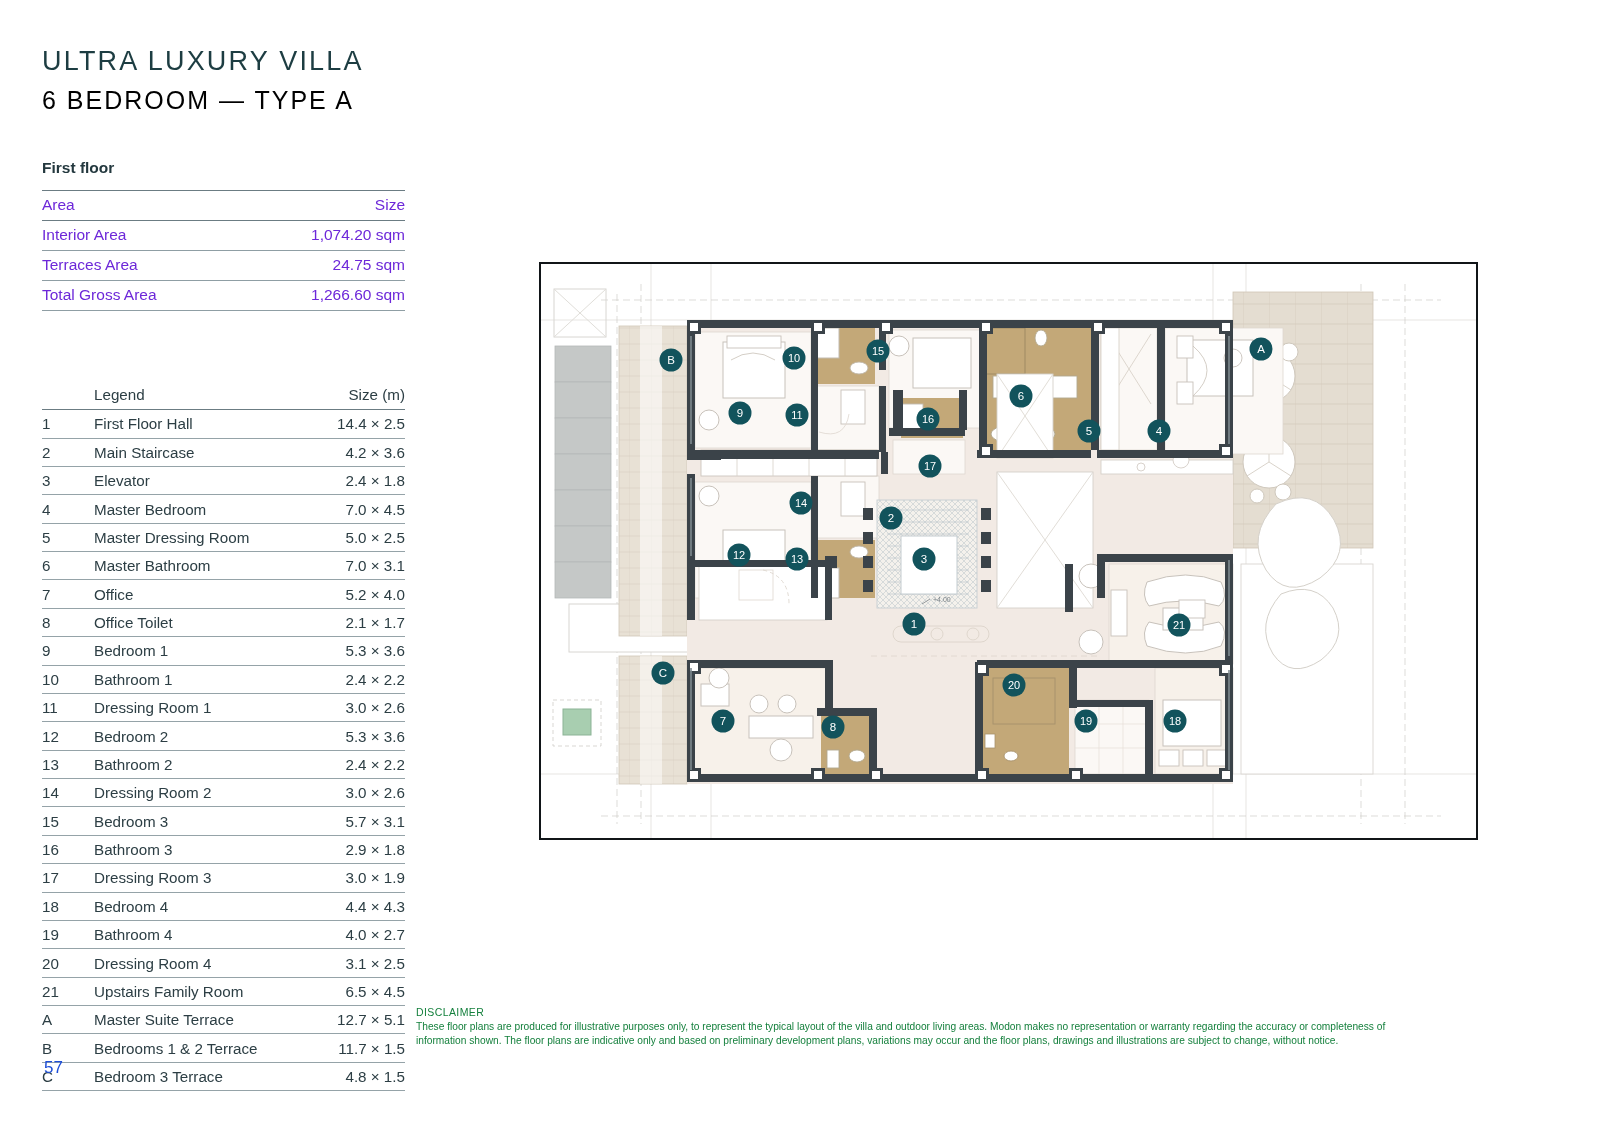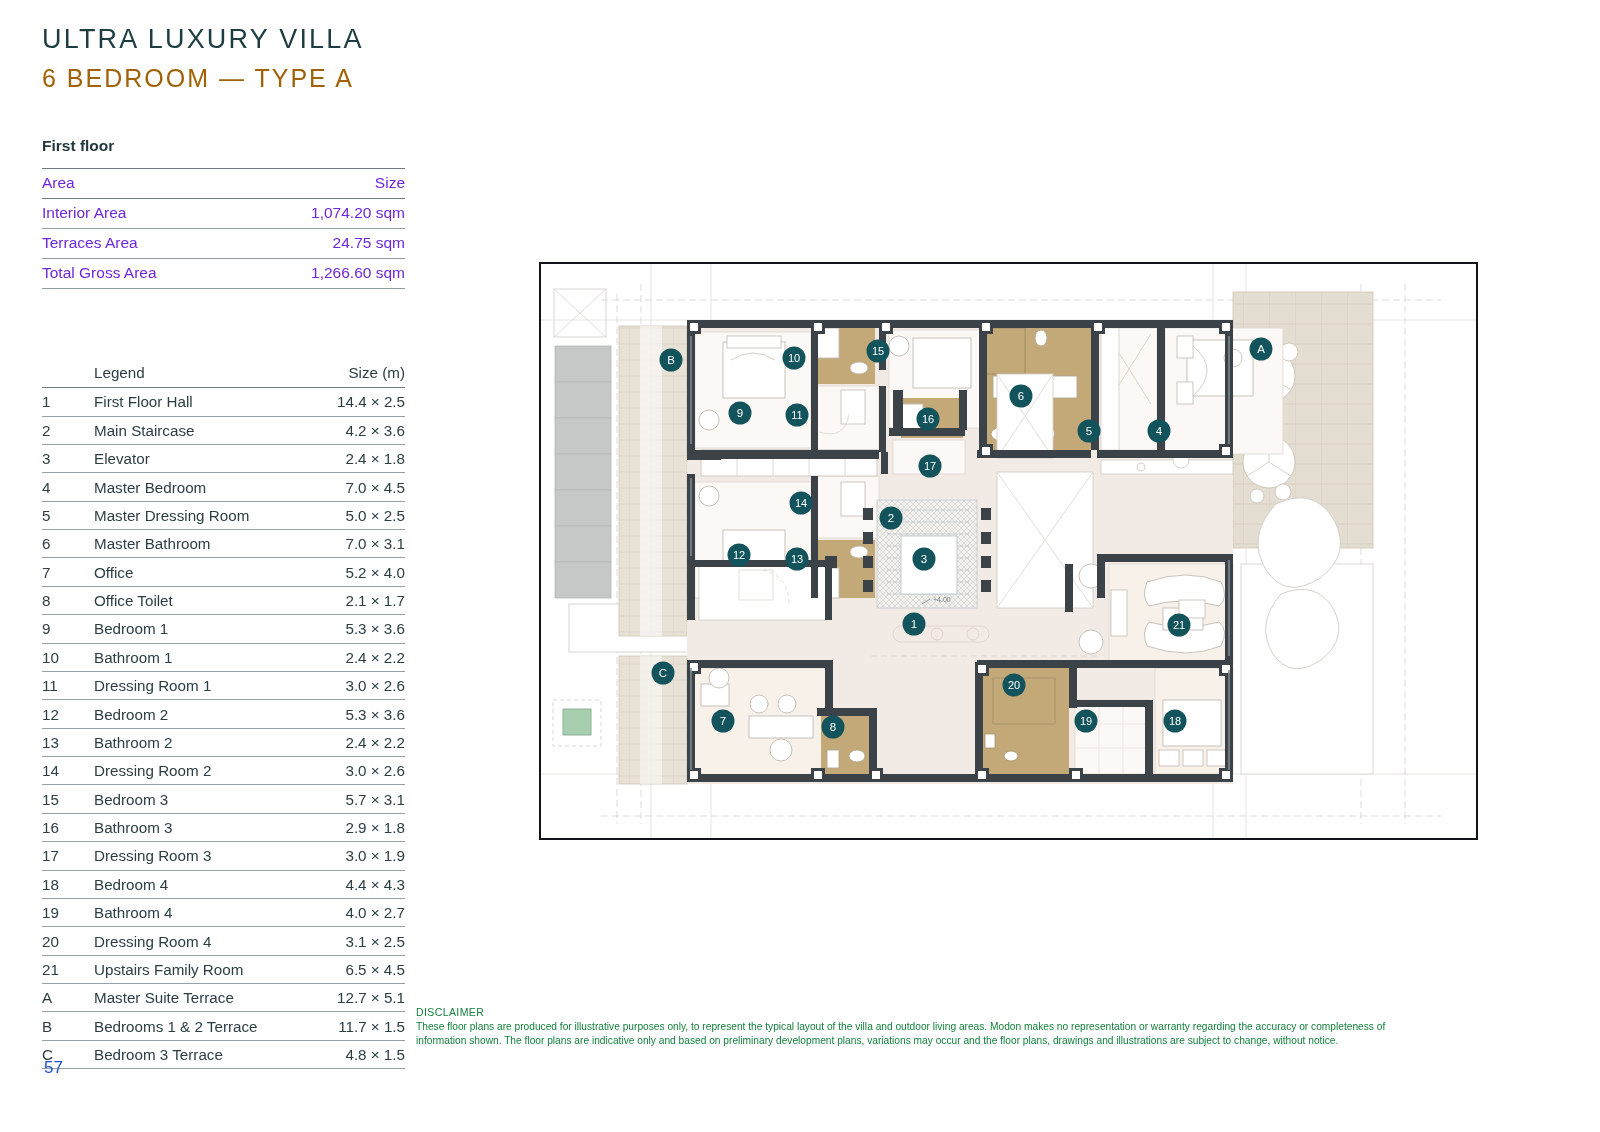--- a/index.html
+++ b/index.html
@@ -12,35 +12,35 @@
   }
   #page {
     position: relative;
     width: 1600px; height: 1132px;
     background: #ffffff;
   }
 
   
   #left-col {
     position: absolute;
-    left: 42px; top: 22px;
+    left: 42px; top: 44px;
     width: 380px;
   }
   #title-main {
     font-size: 27px;
     letter-spacing: 2.2px;
     color: #1d3d42;
     font-weight: 400;
     line-height: 1.28;
     white-space: nowrap;
   }
   #title-sub {
     font-size: 25px;
     letter-spacing: 2.0px;
-    color: #a16207;
+    color: #000000;
     font-weight: 400;
     line-height: 1.3;
     margin-top: 5px;
     white-space: nowrap;
   }
 
   
   #area-block { margin-top: 43px; width: 363px; }
   .tbl { width: 100%; border-collapse: collapse; }
   .tbl td, .tbl th {

